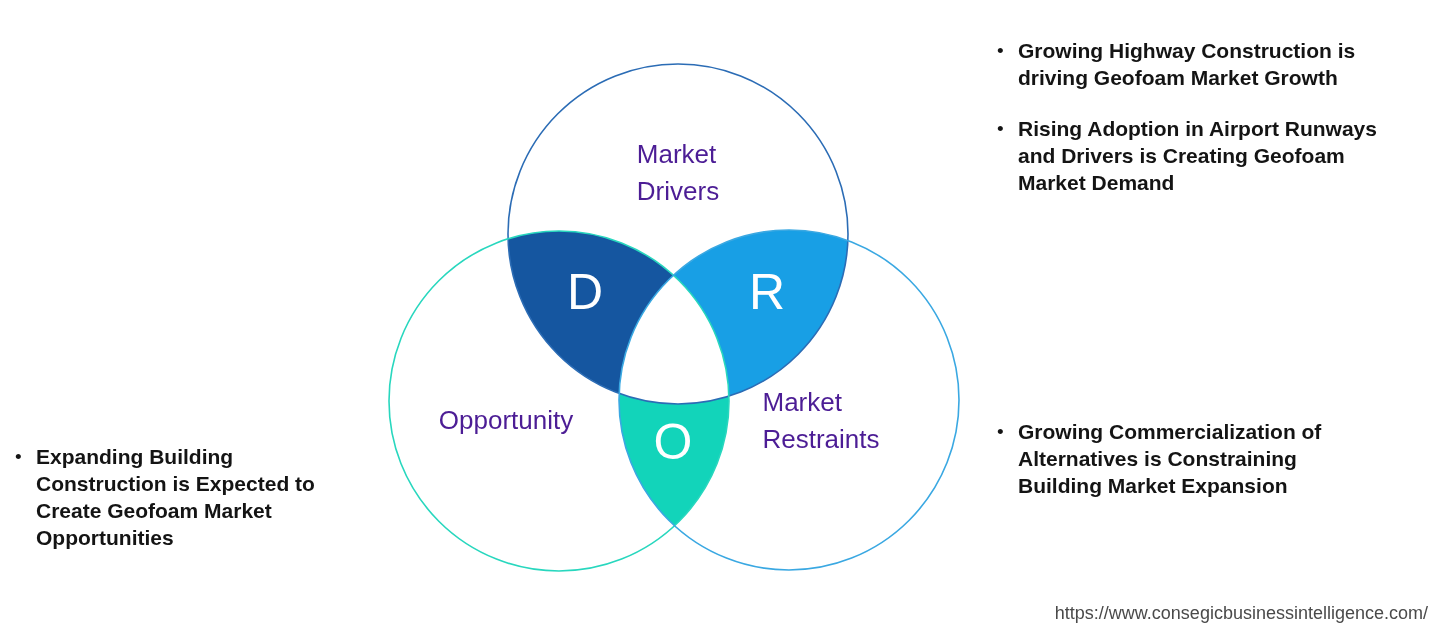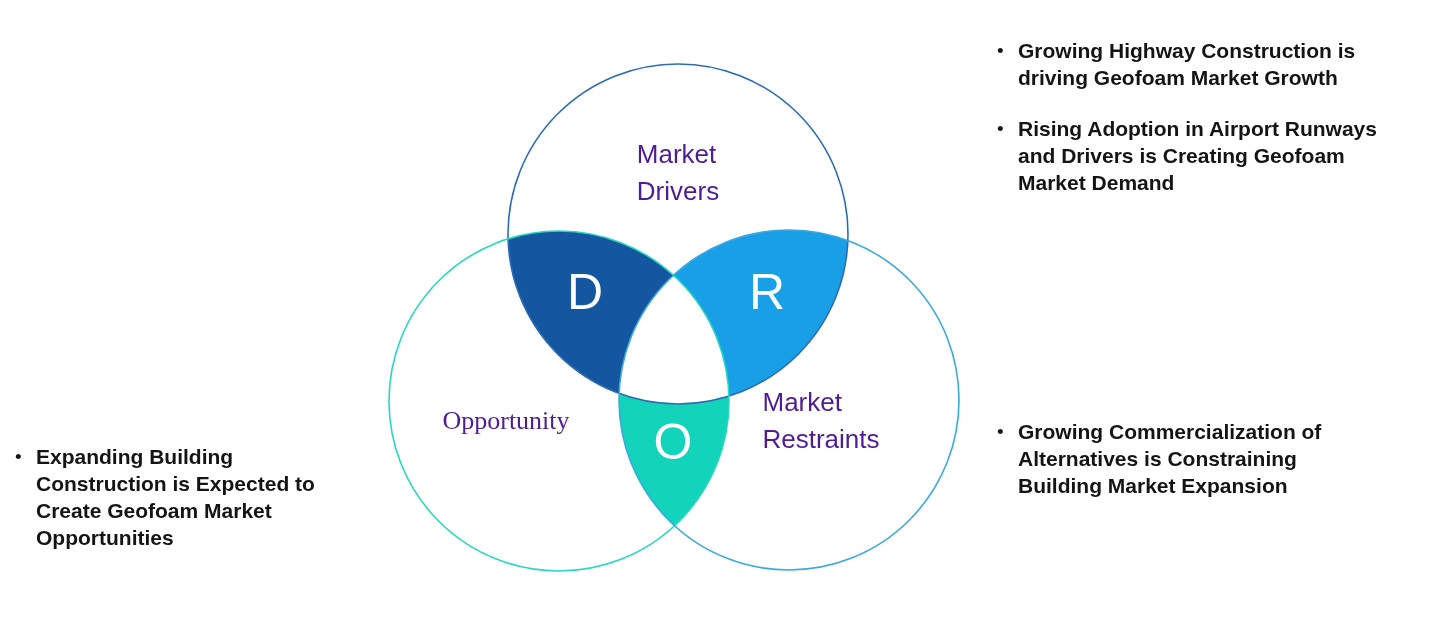--- a/index.html
+++ b/index.html
@@ -96,21 +96,21 @@
       </g>
     </g>
 
     <circle cx="678" cy="234" r="170" fill="none" stroke-width="1.6" stroke="#2b6cb5"></circle>
     <circle cx="559" cy="401" r="170" fill="none" stroke-width="1.6" stroke="#28d7be"></circle>
     <circle cx="789" cy="400" r="170" fill="none" stroke-width="1.6" stroke="#3aa8e2"></circle>
   </svg>
 
   <div class="circle-label" style="left:678px; top:136px;">Market
 Drivers</div>
-  <div class="circle-label" style="left:506px; top:402px;font-family:Liberation Serif, serif;">Opportunity</div>
+  <div class="circle-label" style="left:506px; top:402px;">Opportunity</div>
   <div class="circle-label" style="left:821px; top:384px;">Market
 Restraints</div>
 
   <div class="region-letter" style="left:585px; top:264px;">D</div>
   <div class="region-letter" style="left:767px; top:264px;">R</div>
   <div class="region-letter" style="left:673px; top:414px;">O</div>
 
   <div class="bullet-block" style="left:15px; top:443px; width:340px;">
     <div class="bullet-item">
       <span class="bullet-marker">•</span>
@@ -137,14 +137,15 @@
 
   <div class="bullet-block" style="left:997px; top:418px; width:440px;">
     <div class="bullet-item">
       <span class="bullet-marker">•</span>
       <span class="bullet-text">Growing Commercialization of
 Alternatives is Constraining
 Building Market Expansion</span>
     </div>
   </div>
 
+  <div class="footer-url">https://www.consegicbusinessintelligence.com/</div>
 
 </div>
 
 </body></html>

